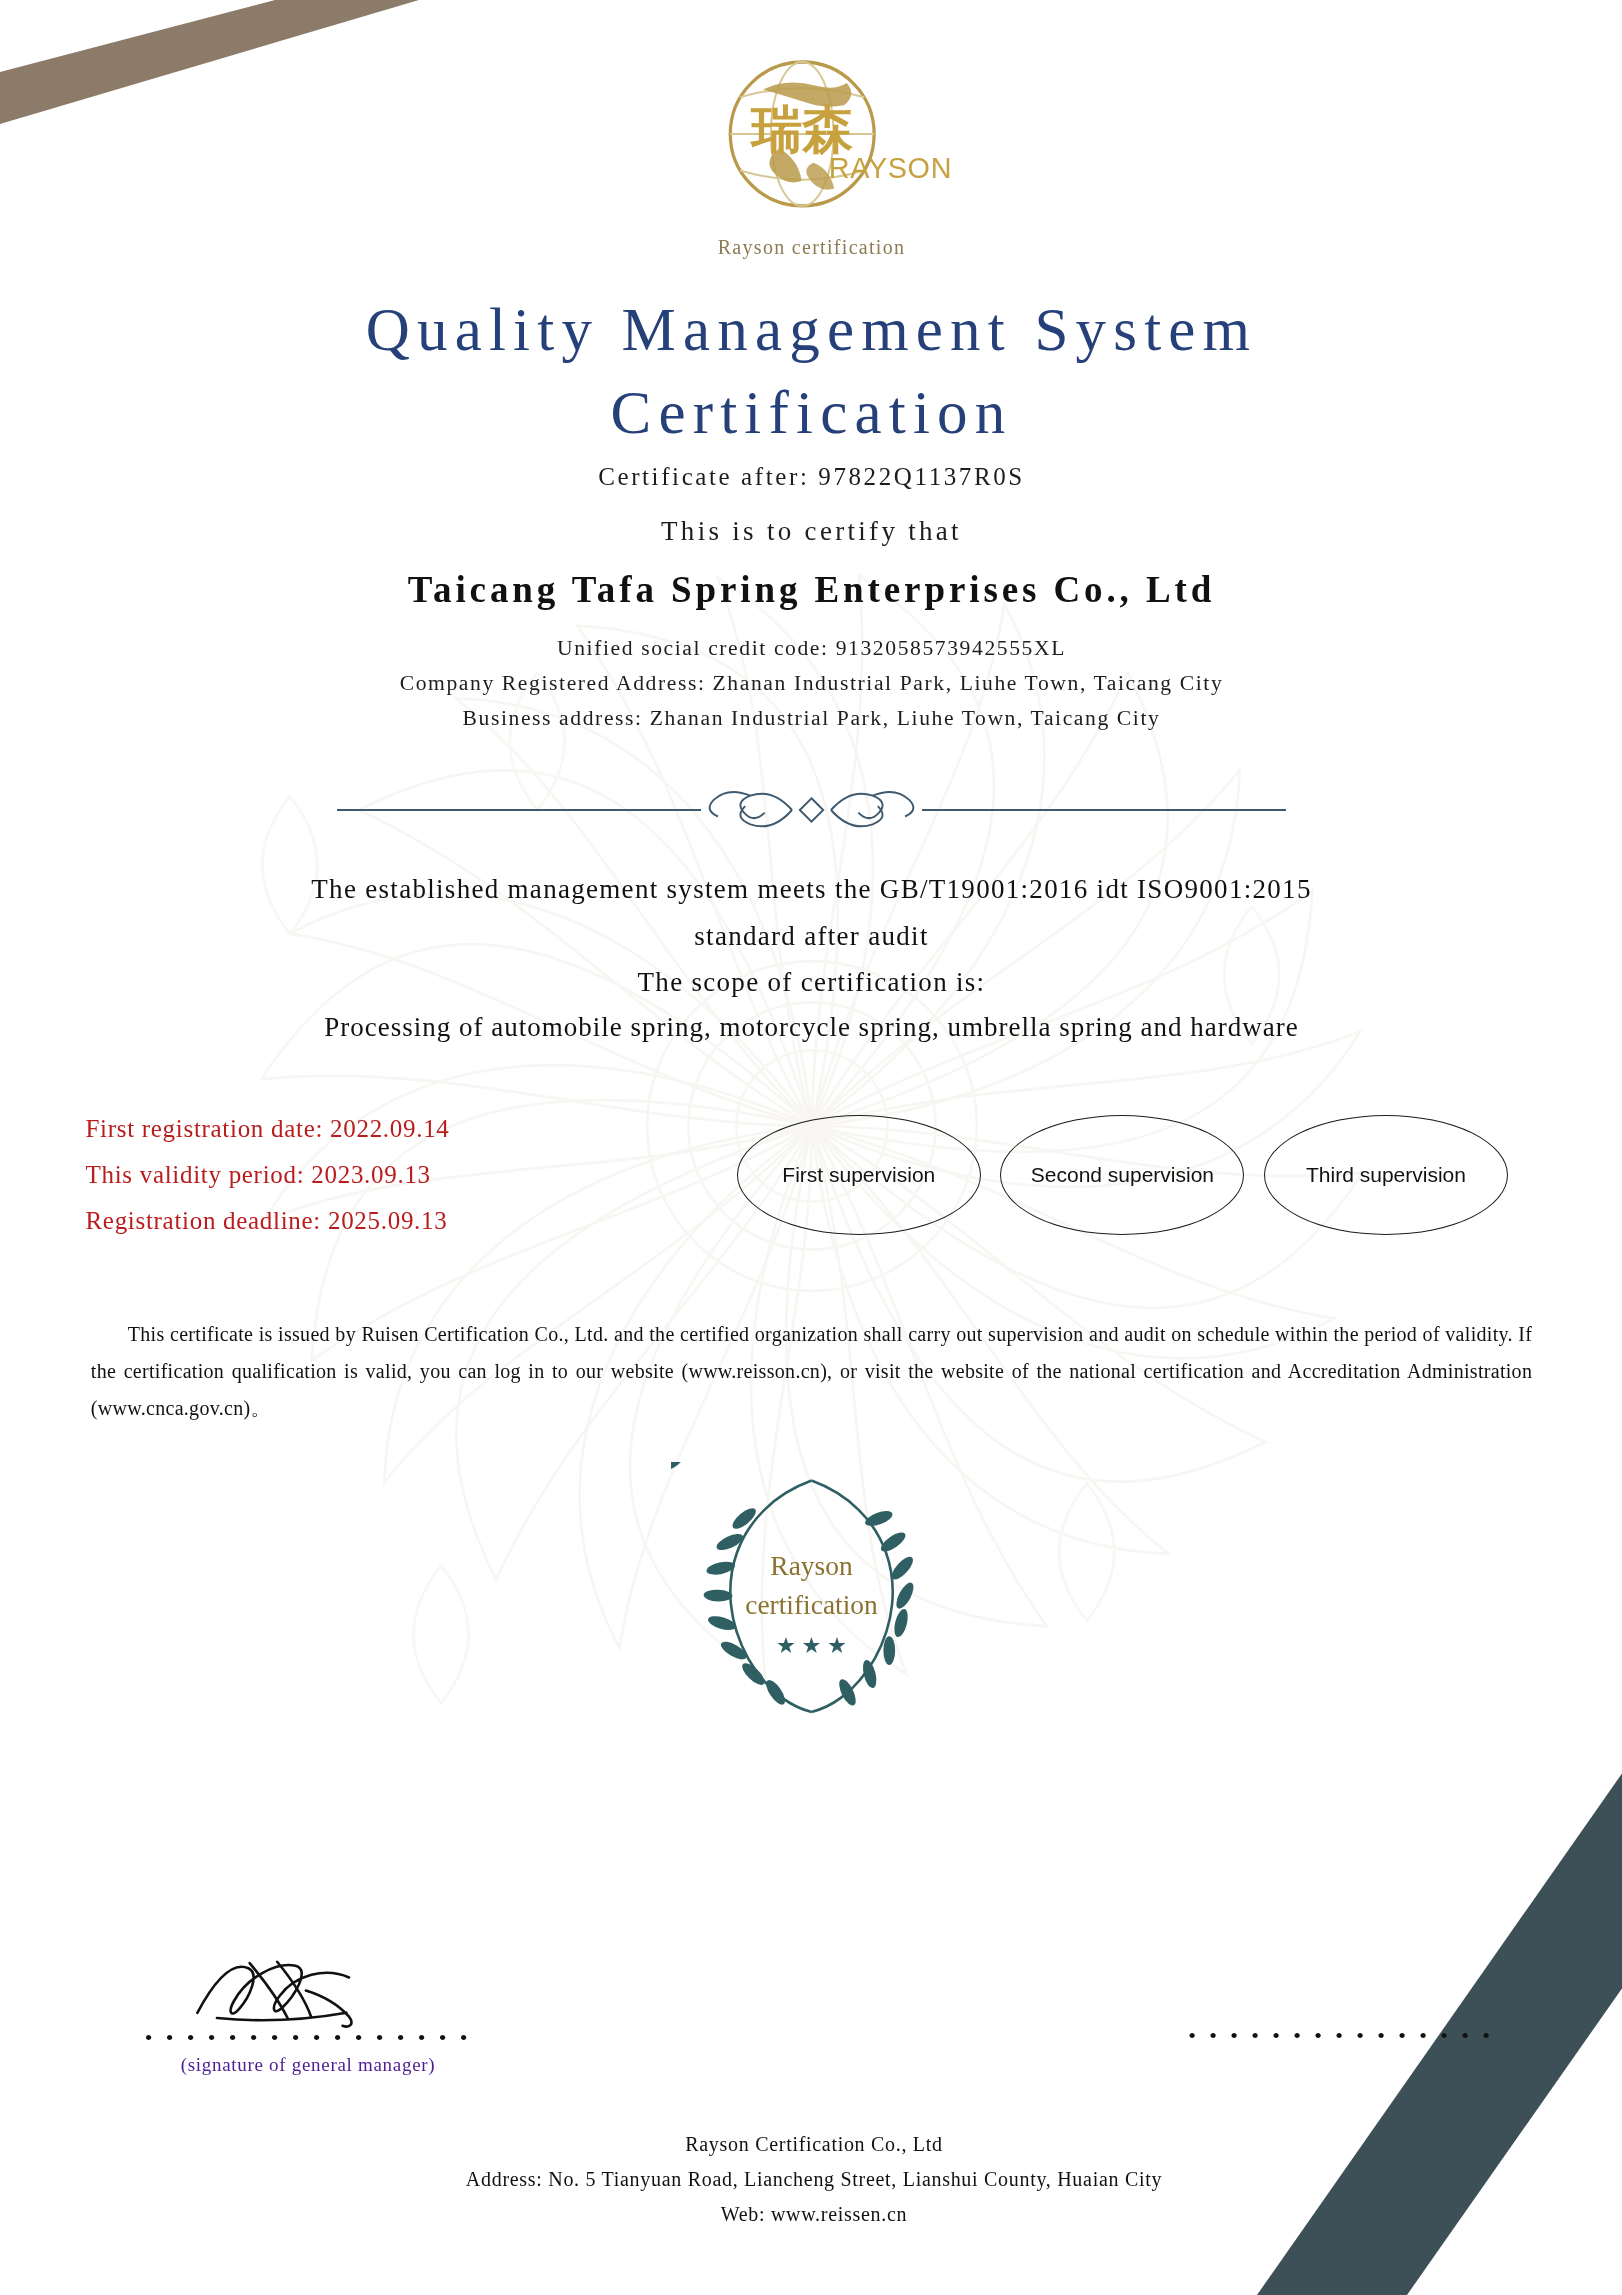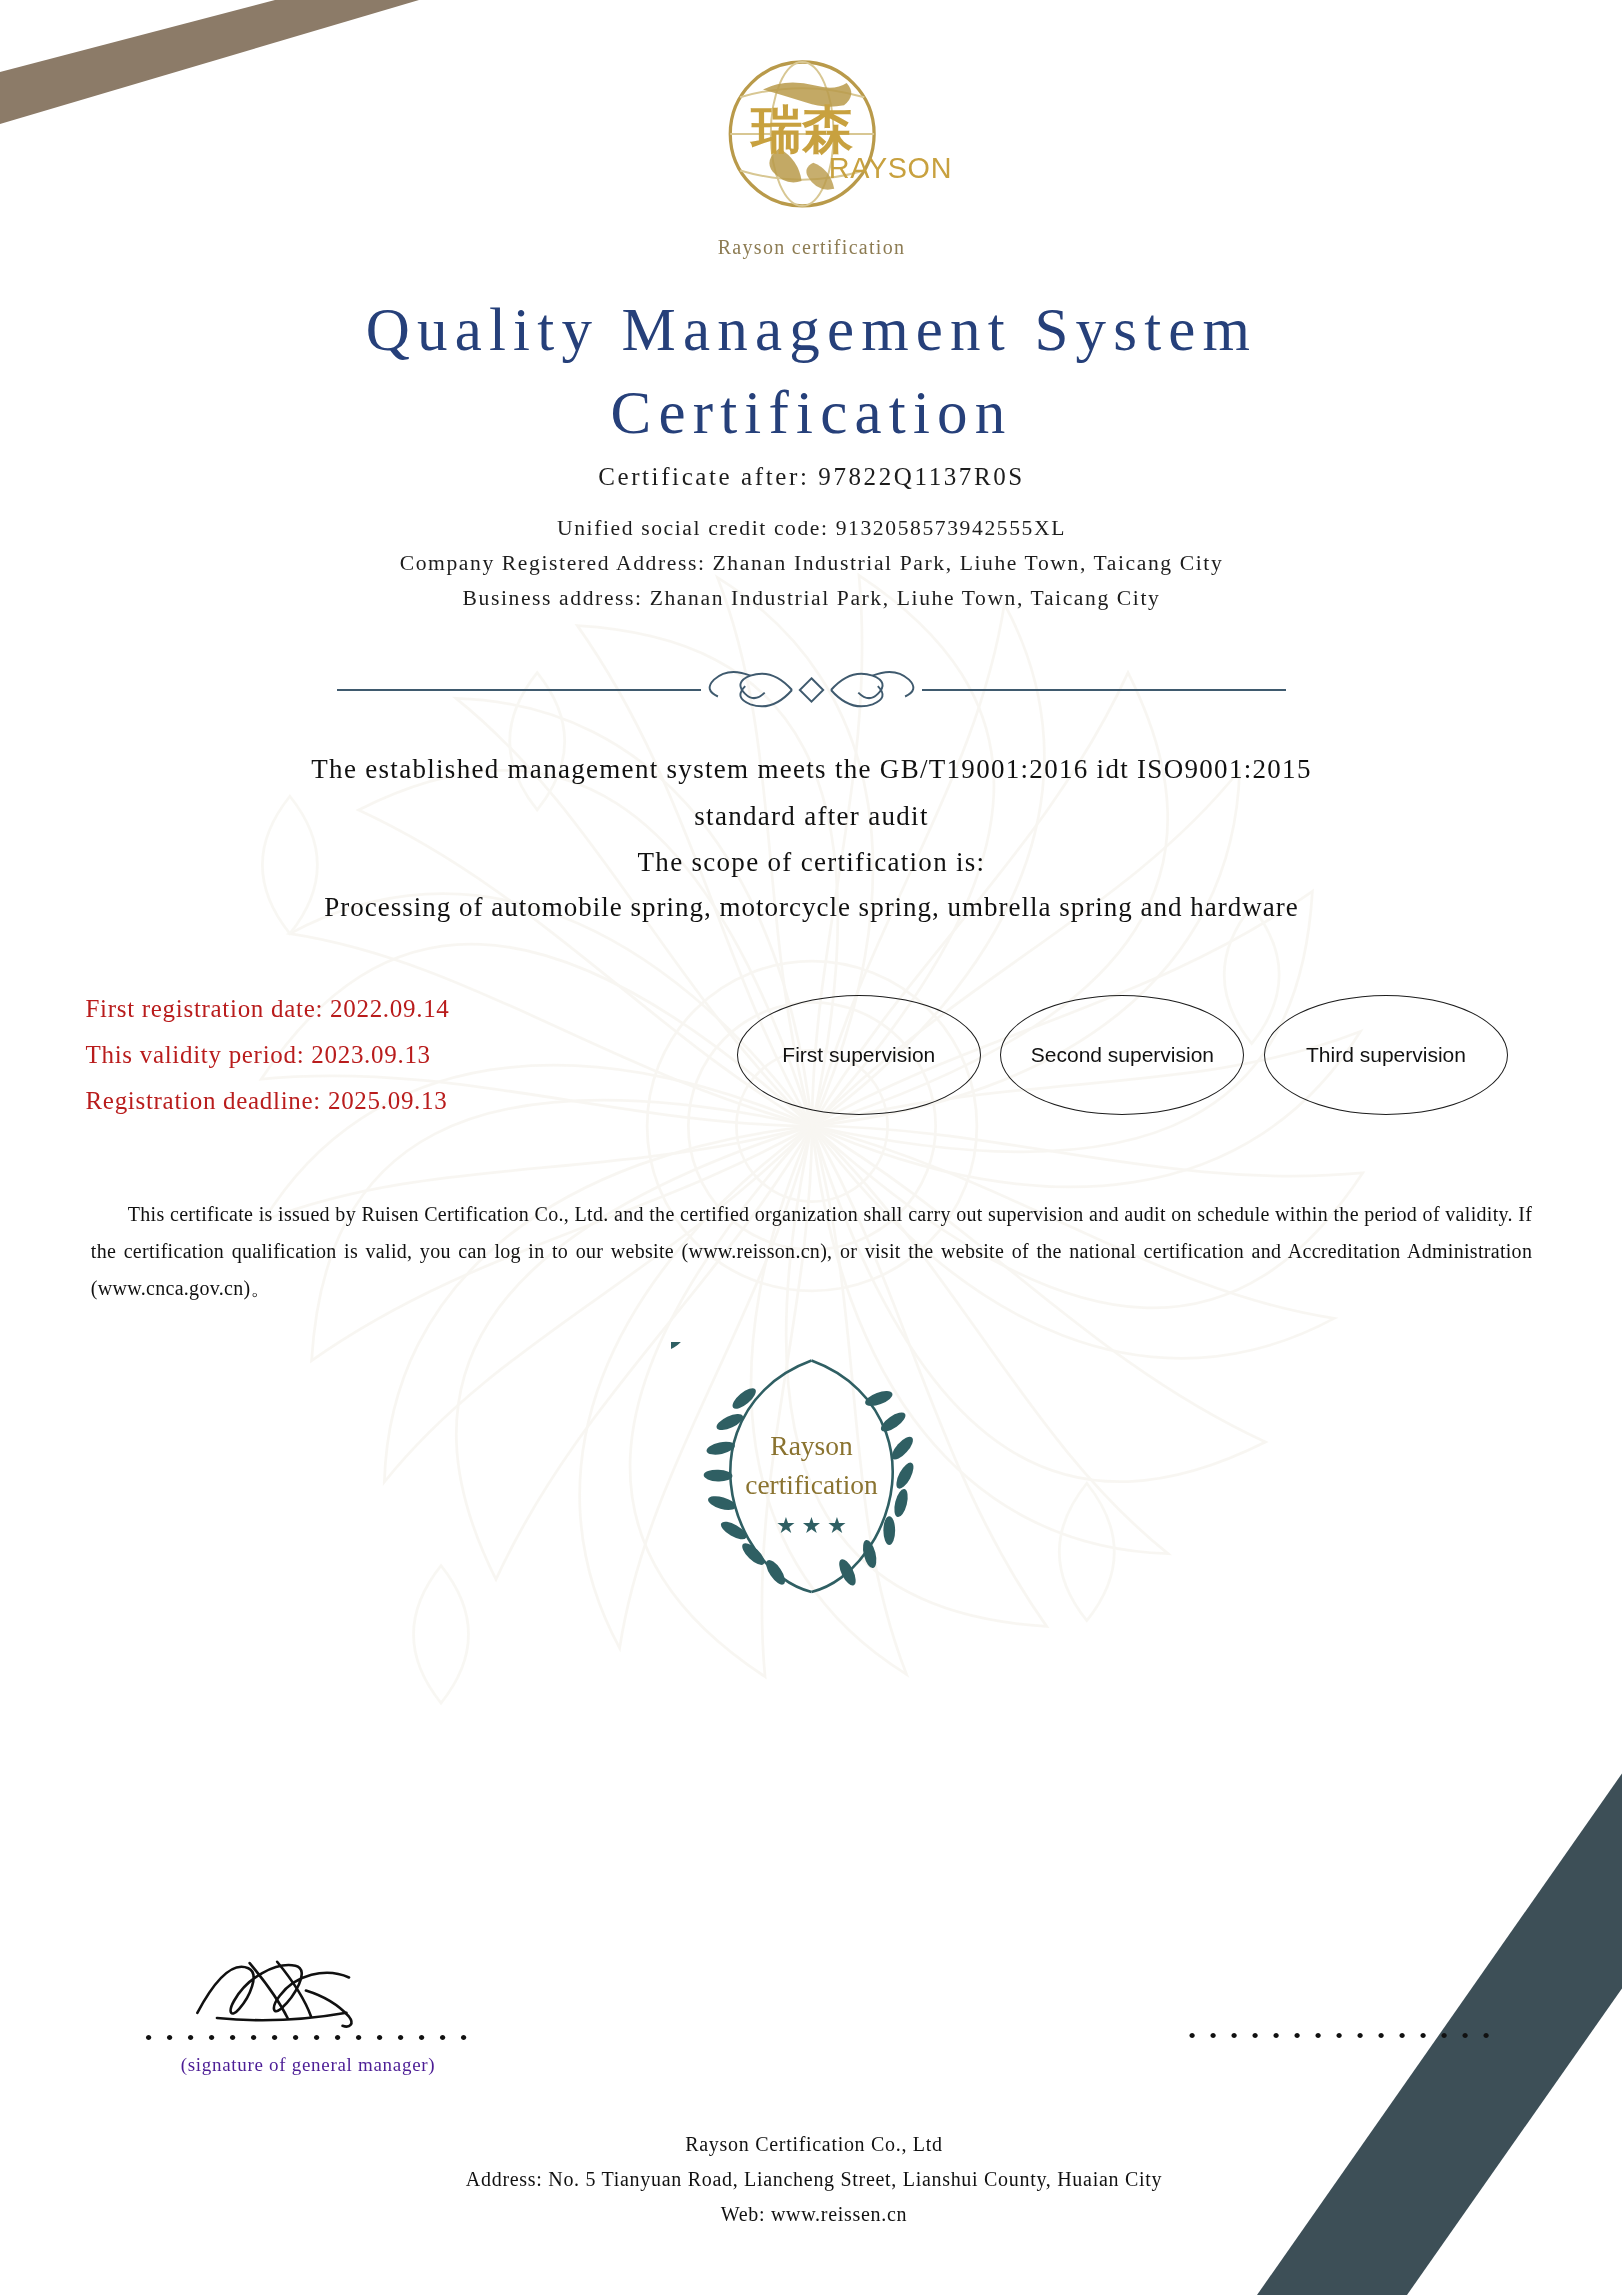--- a/index.html
+++ b/index.html
@@ -310,21 +310,23 @@
     <div class="logo-caption">Rayson certification</div>
   </div>
 
   <div class="cert-title">
     <div>Quality Management System</div>
     <div>Certification</div>
   </div>
 
   <div class="cert-code">Certificate after: 97822Q1137R0S</div>
 
-
+  <div class="certify-line">This is to certify that</div>
+
+  <div class="company-name">Taicang Tafa Spring Enterprises Co., Ltd</div>
 
   <div class="company-meta">
     <div>Unified social credit code: 9132058573942555XL</div>
     <div>Company Registered Address: Zhanan Industrial Park, Liuhe Town, Taicang City</div>
     <div>Business address: Zhanan Industrial Park, Liuhe Town, Taicang City</div>
   </div>
 
   <div class="divider">
     <svg width="955" height="52" viewBox="0 0 1460 80">
       <line x1="0" y1="40" x2="560" y2="40" stroke="#3f5a6e" stroke-width="3"></line>

